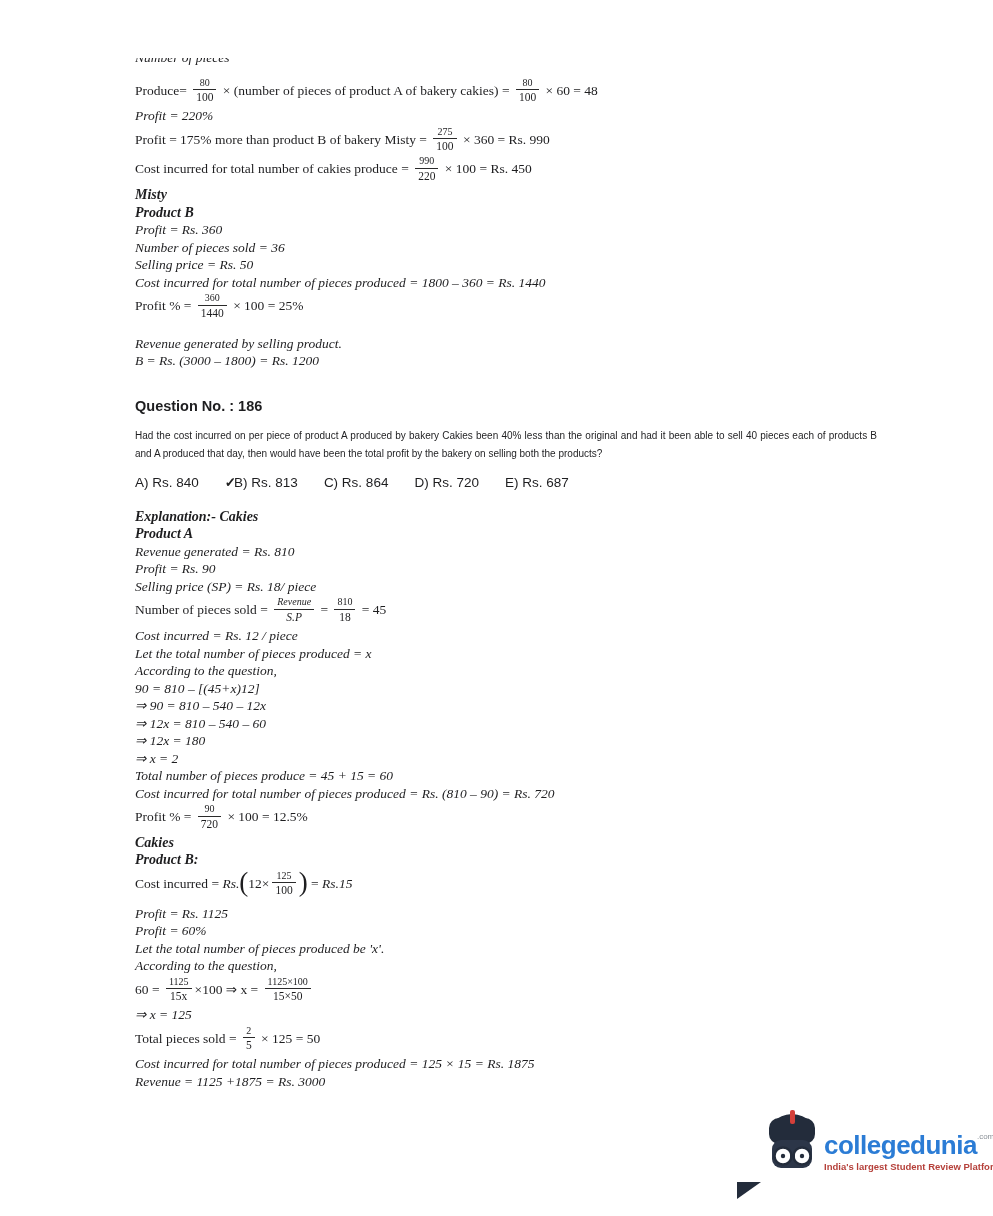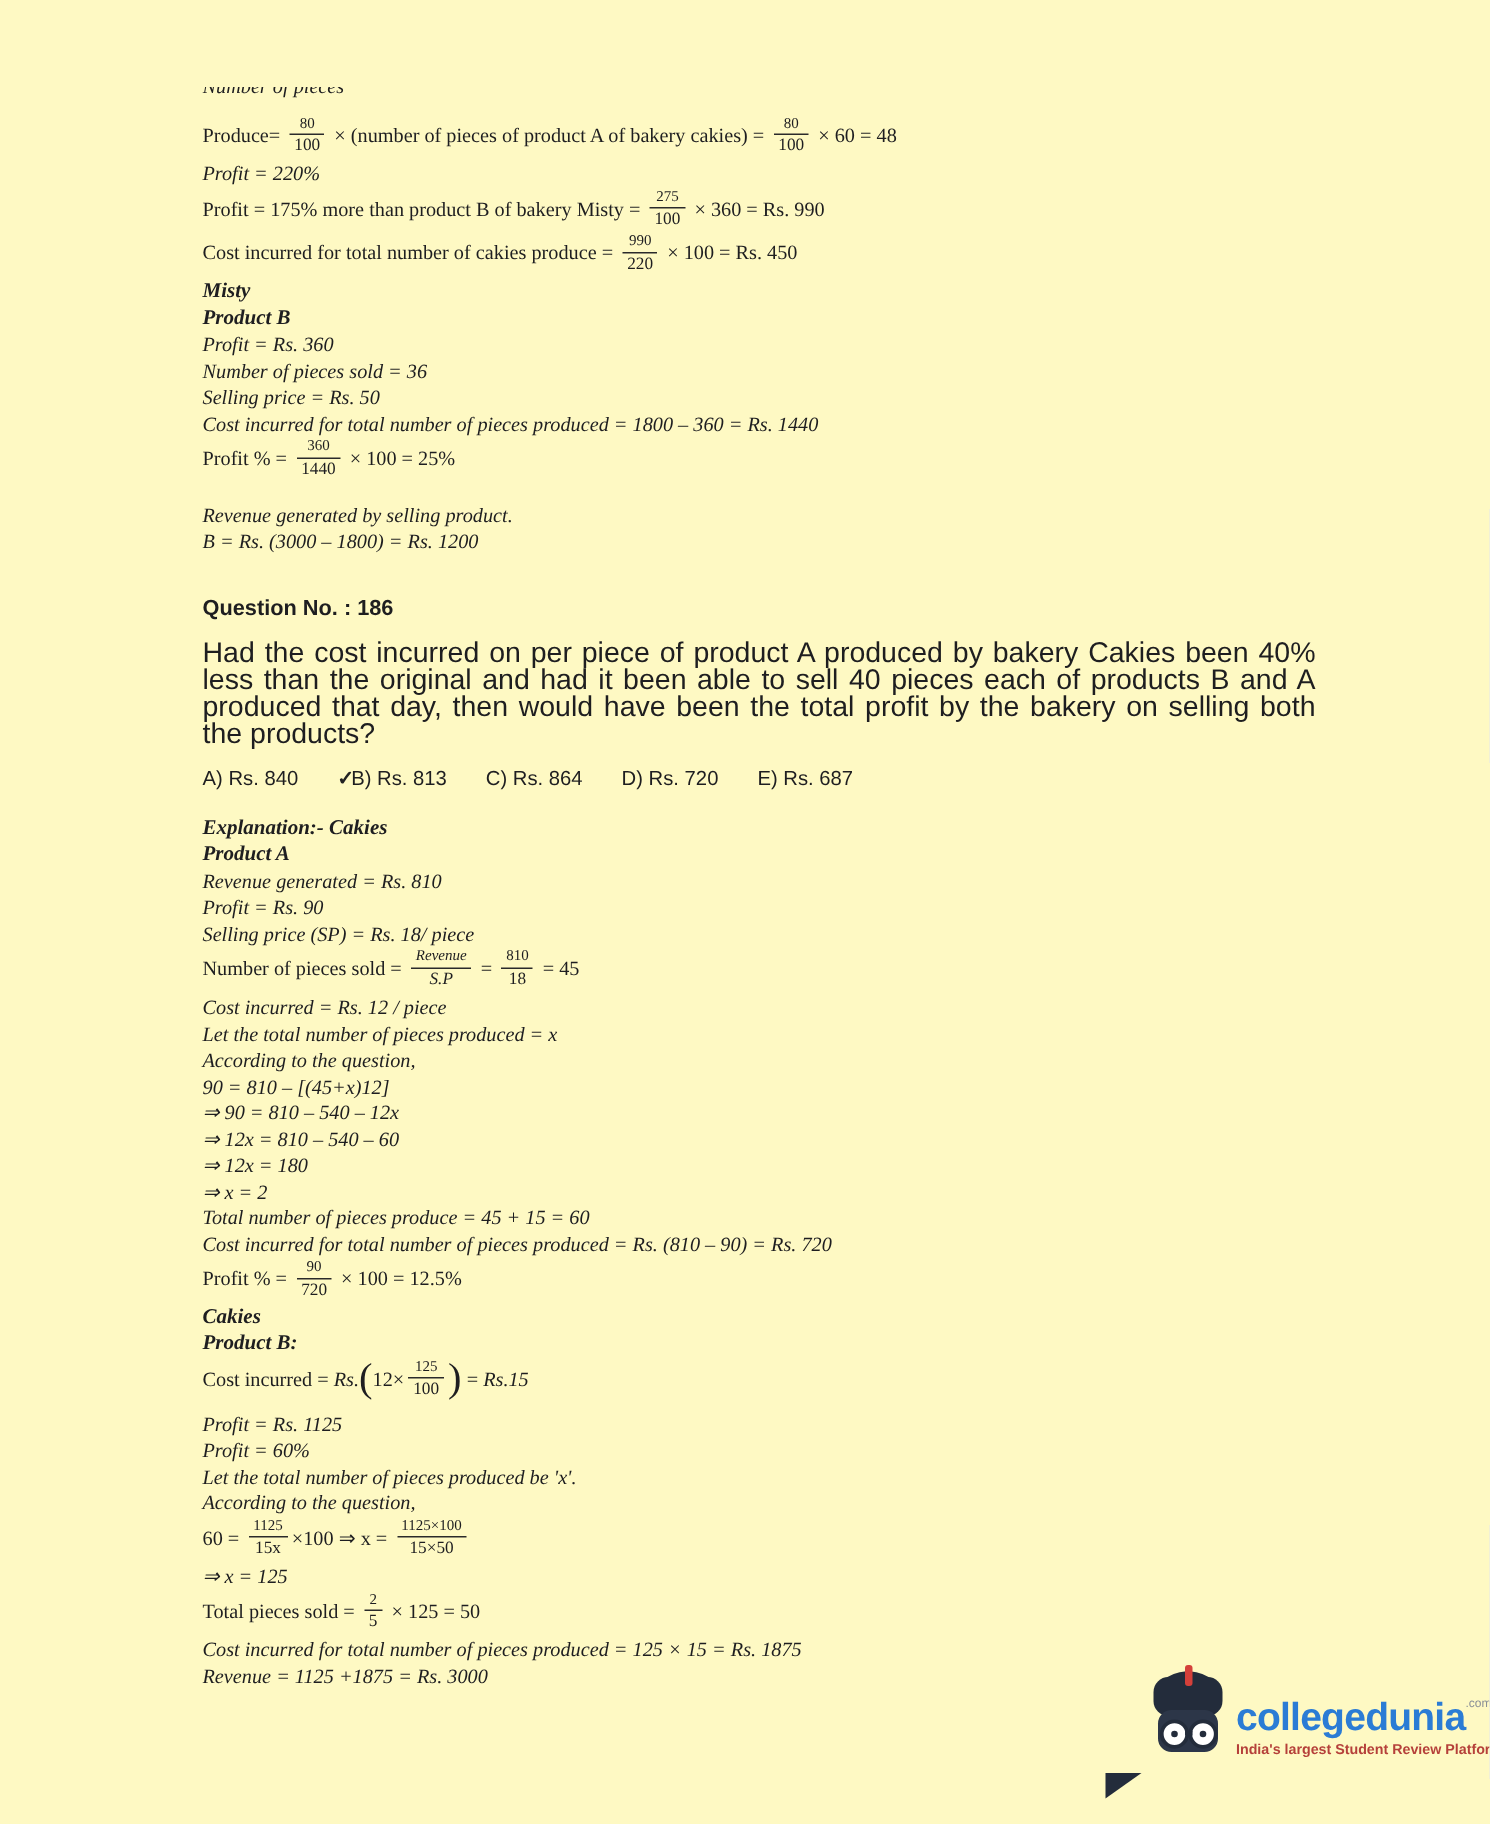--- a/index.html
+++ b/index.html
@@ -1,24 +1,24 @@
 <!DOCTYPE html>
 <html><head>
 <meta charset="utf-8">
 <style>
   html,body{margin:0;padding:0;background:#e8e8e8;}
-  .page{position:relative;width:993px;height:1216px;margin:0 auto;background:#fef9c3;overflow:hidden;
+  .page{position:relative;width:993px;height:1216px;margin:0 auto;background:#ffffff;overflow:hidden;
         font-family:"Liberation Serif",serif;color:#1e1e20;}
   .doc{position:absolute;left:135px;top:58px;width:742px;}
   .line{font-size:13.5px;line-height:17.5px;min-height:17.5px;white-space:normal;}
   .it{font-style:italic;}
   .bi{font-style:italic;font-weight:bold;font-size:14px;}
   .math{font-style:normal;margin:2px 0;}
   .qh{font-family:"Liberation Sans",sans-serif;font-weight:bold;font-size:14.5px;font-style:normal;}
-  .qp{font-family:"Liberation Sans",sans-serif;font-size:19px;line-height:18px;text-align:justify;font-style:normal;}
+  .qp{font-family:"Liberation Sans",sans-serif;font-size:10px;line-height:18px;text-align:justify;font-style:normal;}
   .opts{font-family:"Liberation Sans",sans-serif;font-size:13.5px;font-style:normal;}
   .opt{margin-right:26px;display:inline-block;}
   .chk{font-weight:bold;margin-right:-2px;color:#222;}
   .fr{display:inline-block;vertical-align:middle;text-align:center;line-height:1.15;margin:0 3px;position:relative;top:-1px;}
   .fr .n{display:block;padding:0 3px 1px;border-bottom:1px solid #2a2a2a;font-size:10px;}
   .fr .d{display:block;padding:1px 3px 0;font-size:11.5px;}
   .fi{font-style:italic;}
   .bp{font-size:27px;vertical-align:middle;line-height:1;position:relative;top:-2px;}
   .gap{min-height:0;}
   .clip-top{height:9px;overflow:hidden;}

